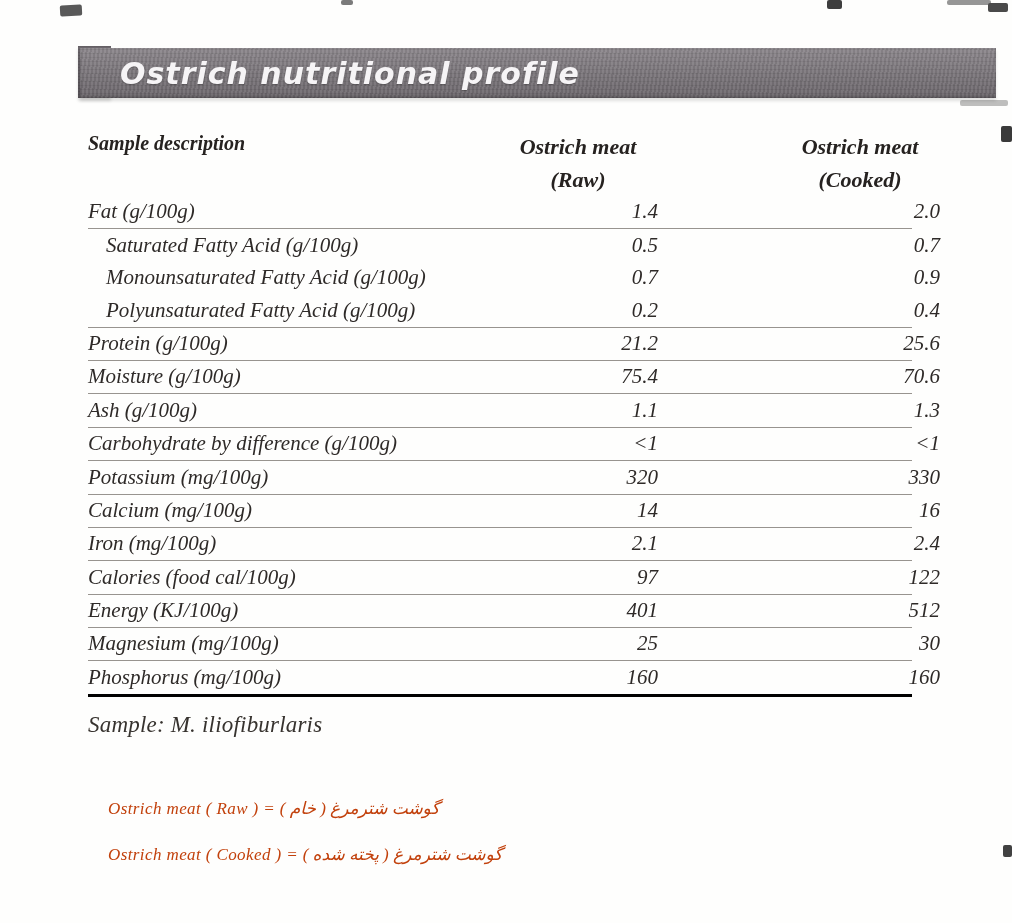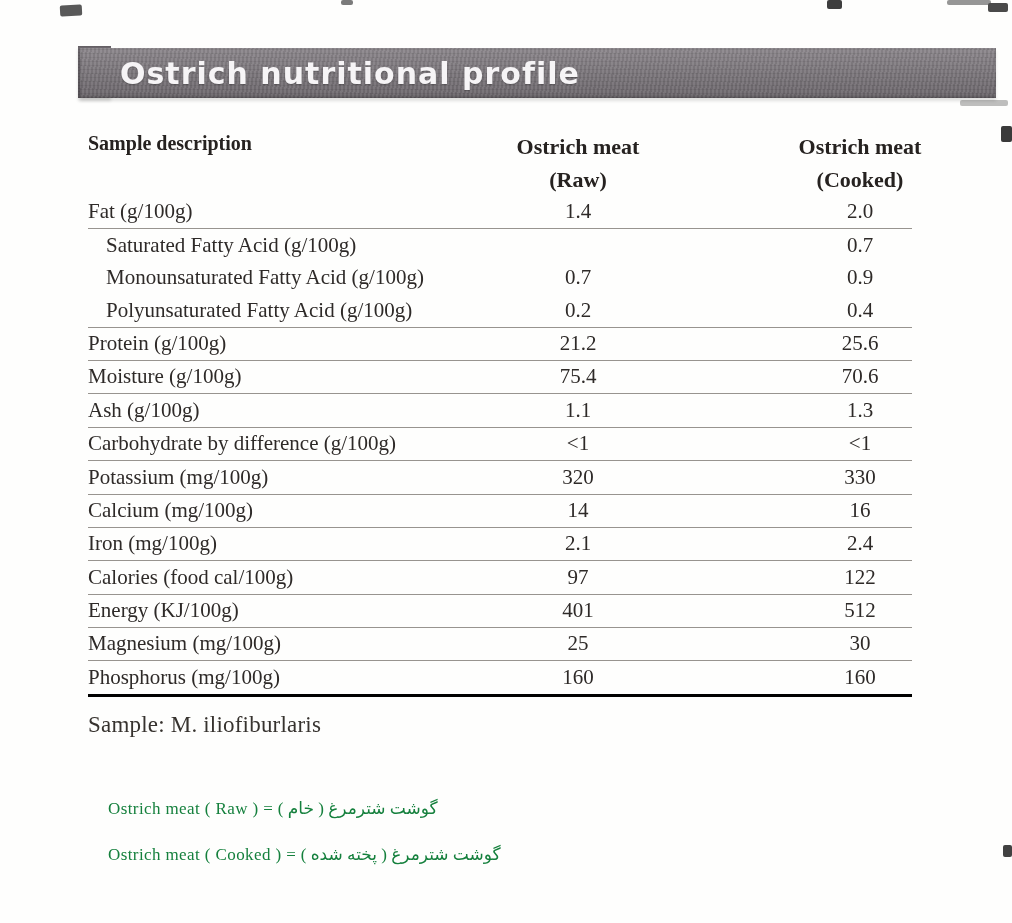--- a/index.html
+++ b/index.html
@@ -2,21 +2,21 @@
 <html><head>
 <meta charset="utf-8">
 <style>
   html,body { margin:0; padding:0; }
   body {
     width:1012px; height:923px; position:relative;
     background:#ffffff;
     font-family:"Liberation Serif","DejaVu Serif",serif;
     overflow:hidden;
   }
-  .page { position:absolute; inset:0; background:#fefefd; }
+  .page { position:absolute; inset:0; background:#fefefd;font-style:italic; }
 
   
   .artifact { position:absolute; border-radius:2px; }
   .a1 { left:60px;  top:5px;   width:22px; height:11px; background:#474747; transform:rotate(-3deg); opacity:.9; }
   .a2 { left:341px; top:0;     width:12px; height:5px;  background:#5a5a5a; opacity:.8; }
   .a3 { left:827px; top:0;     width:15px; height:9px;  background:#3e3e3e; }
   .a4 { left:947px; top:0;     width:44px; height:5px;  background:#6a6a6a; opacity:.7; }
   .a5 { left:988px; top:3px;   width:20px; height:9px;  background:#4a4a4a; }
   .a6 { left:960px; top:100px; width:48px; height:6px;  background:#939393; opacity:.6; }
   .a7 { left:1001px;top:126px; width:11px; height:16px; background:#3a3a3a; }
@@ -56,35 +56,35 @@
   .thead .hcol {
     position:absolute; width:220px; top:0; text-align:center;
     font-weight:bold; font-size:22px; color:#262220; line-height:33px;
   }
   .hcol.raw    { left:380px; }
   .hcol.cooked { left:662px; }
 
   .trow { position:relative; height:32.4px; font-size:21px; }
   .trow .tlabel { position:absolute; left:0; bottom:4px; white-space:nowrap; }
   .trow.indent .tlabel { left:18px; }
-  .trow .tval { position:absolute; width:160px; bottom:4px; text-align:center; }
+  .trow .tval { position:absolute; width:160px; bottom:4px; text-align:right; }
   .tval.raw    { left:410px; }
   .tval.cooked { left:692px; }
   .trow.rule       { border-bottom:1px solid #98948f; }
   .trow.rule-faint { border-bottom:3px solid #000000; }
 
   
   .sample-line, .source-line {
     position:absolute; left:88px; font-size:23px; color:#37332f; letter-spacing:0.2px;
   }
   .sample-line { top:712px; }
   .source-line { top:747px; }
 
   .note {
-    position:absolute; left:108px; font-size:17px; color:#15803d;
+    position:absolute; left:108px; font-size:17px; color:#c2410c;
     font-family:"Liberation Serif","DejaVu Sans",serif;
     letter-spacing:0.4px;
   }
   .note1 { top:798px; }
   .note2 { top:844px; }
 </style>
 </head>
 <body>
 
 <div class="page">
@@ -116,20 +116,21 @@
       </span>
     </div>
     <div id="rows-host">
         <div class="trow rule">
           <span class="tlabel">Fat (g/100g)</span>
           <span class="tval raw">1.4</span>
           <span class="tval cooked">2.0</span>
         </div>
         <div class="trow indent">
           <span class="tlabel">Saturated Fatty Acid (g/100g)</span>
+          <span class="tval raw">0.5</span>
           <span class="tval cooked">0.7</span>
         </div>
         <div class="trow indent">
           <span class="tlabel">Monounsaturated Fatty Acid (g/100g)</span>
           <span class="tval raw">0.7</span>
           <span class="tval cooked">0.9</span>
         </div>
         <div class="trow indent rule">
           <span class="tlabel">Polyunsaturated Fatty Acid (g/100g)</span>
           <span class="tval raw">0.2</span>

